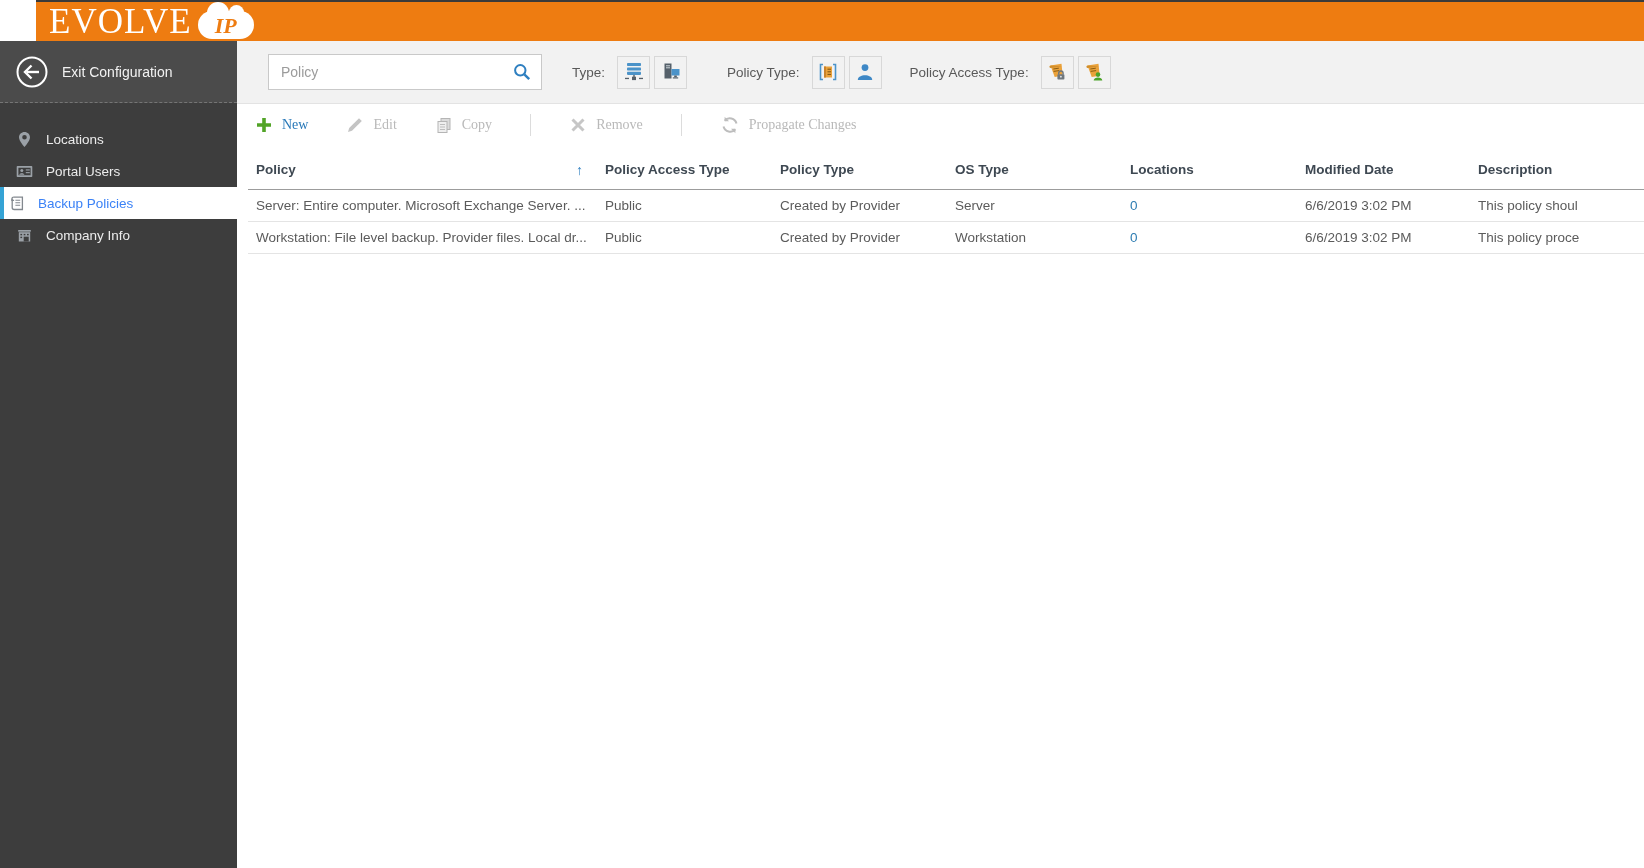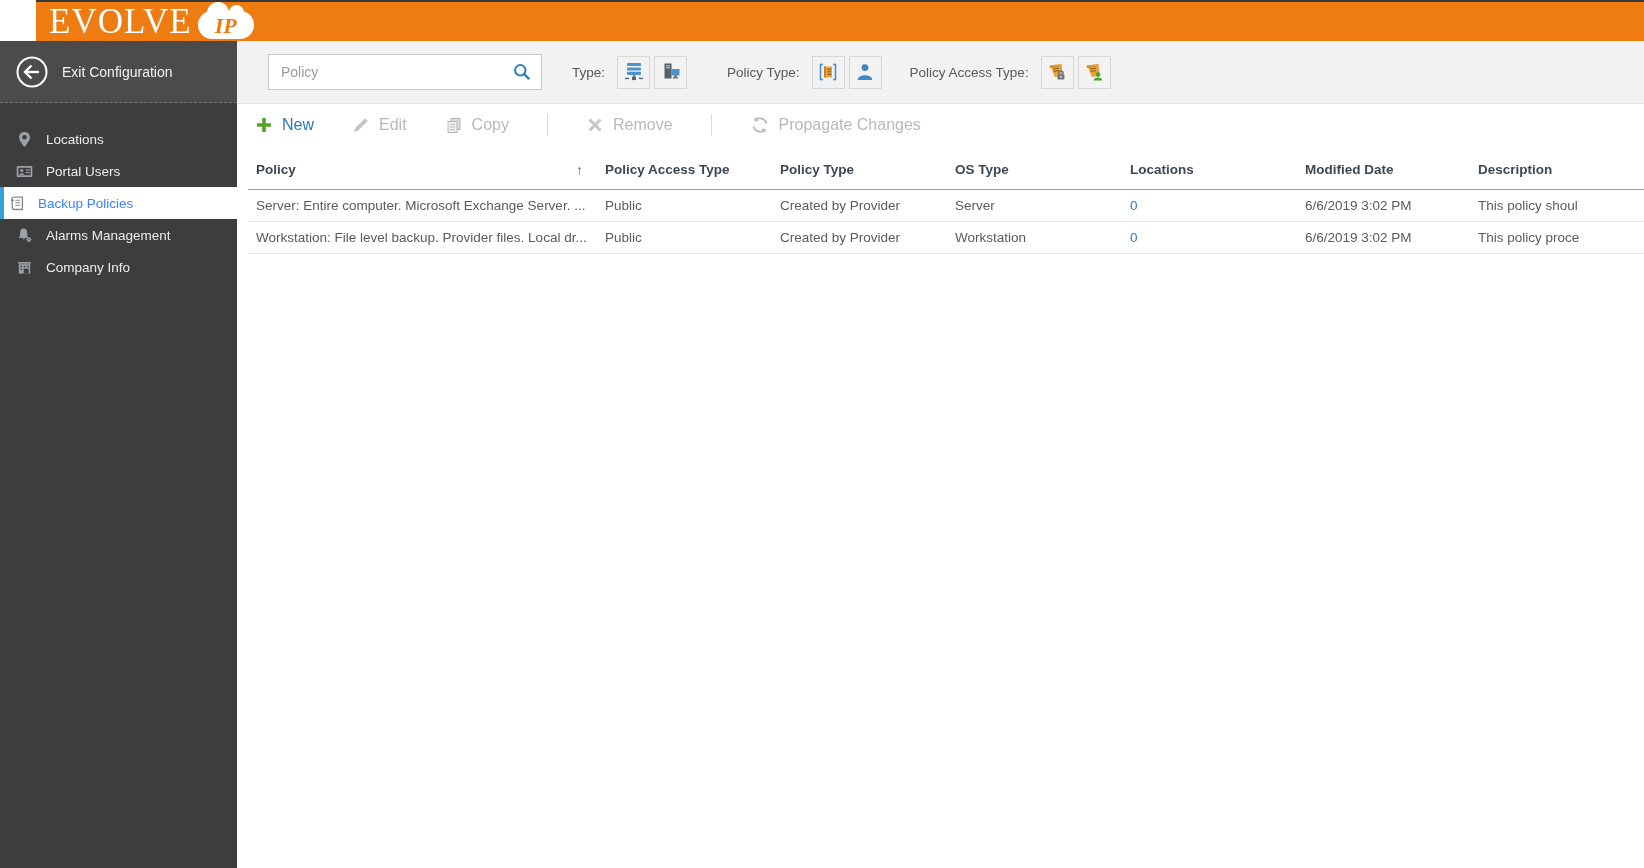--- a/index.html
+++ b/index.html
@@ -70,21 +70,21 @@
   .ml30 { margin-left:30px; } .ml40 { margin-left:40px; } .ml28 { margin-left:28px; }
   .icon-btn {
     width:33px; height:33px; margin-left:12px; border:1px solid #d8d8d8; background:transparent;
     display:flex; align-items:center; justify-content:center; cursor:pointer;
   }
   .icon-btn + .icon-btn { margin-left:4px; }
   
   .actionbar { height:42px; display:flex; align-items:center; padding-left:18px; }
   .action {
     display:flex; align-items:center; gap:9px; background:none; border:none;
-    font-family:Liberation Sans, sans-serif; font-size:16px; cursor:pointer; margin-right:38px;
+    font-family:Liberation Serif, serif; font-size:14px; cursor:pointer; margin-right:38px;
   }
   .action.enabled { color:#2878B8; }
   .action.disabled { color:#b9b9b9; cursor:default; }
   .vdiv { width:1px; height:22px; background:#dcdcdc; margin-right:38px; }
   
   .ptable { margin-left:11px; margin-top:4px; width:1396px; }
   .tgrid { display:grid; grid-template-columns:349px 175px 175px 175px 175px 173px 1fr; }
   .thead { height:40px; align-items:center; border-bottom:1px solid #9c9c9c; }
   .thead .cell { font-weight:bold; font-size:13.5px; color:#3e4852; cursor:pointer; }
   .cell { padding-left:8px; white-space:nowrap; overflow:hidden; }
@@ -149,37 +149,20 @@
             <path d="M5.8 2.2c-1.1 0-1.9.9-1.9 2v1.2h2.2" fill="none" stroke="currentColor" stroke-width="1.3"></path>
             <path d="M7.4 5.2h4.8M7.4 7.7h4.8M7.4 10.2h4.8" stroke="currentColor" stroke-width="1.1" fill="none"></path>
           </svg>
         </span>
         <span>Backup Policies</span>
         <svg class="sel-chevron" width="13" height="34" viewBox="0 0 13 34">
           <path d="M12 0 V10 L4 17 L12 24 V34" stroke="#c9c9c9" stroke-width="1" fill="none" stroke-dasharray="2,2"></path>
         </svg>
       </div>
 
-      <div class="nav-item">
-        <span class="icn">
-          <svg width="17" height="17" viewBox="0 0 17 17">
-            <path fill="currentColor" d="M7.6 1.5c-2.6 0-3.5 2-3.5 4.3l-.4 3.7L2.6 11h10l-1.1-1.5-.4-3.7c0-2.3-.9-4.3-3.5-4.3z"></path>
-            <path fill="currentColor" d="M6.3 11.6a1.35 1.35 0 0 0 2.6 0z"></path>
-            <g fill="currentColor">
-              <rect x="12.4" y="10" width="1" height="5.2"></rect>
-              <rect x="10.3" y="12.1" width="5.2" height="1"></rect>
-              <rect x="12.4" y="10" width="1" height="5.2" transform="rotate(45 12.9 12.6)"></rect>
-              <rect x="12.4" y="10" width="1" height="5.2" transform="rotate(-45 12.9 12.6)"></rect>
-              <circle cx="12.9" cy="12.6" r="1.7"></circle>
-            </g>
-            <circle cx="12.9" cy="12.6" r="0.6" fill="#3d3d3d"></circle>
-          </svg>
-        </span>
-        <span>Alarms Management</span>
-      </div>
 
       <div class="nav-item">
         <span class="icn">
           <svg width="17" height="17" viewBox="0 0 17 17">
             <rect x="2.8" y="5.2" width="11.4" height="9.3" fill="currentColor"></rect>
             <rect x="2.2" y="3" width="12.6" height="1.7" fill="currentColor"></rect>
             <g fill="#3d3d3d">
               <rect x="4.4" y="6.9" width="1.7" height="1.4"></rect>
               <rect x="7.7" y="6.9" width="1.7" height="1.4"></rect>
               <rect x="11" y="6.9" width="1.7" height="1.4"></rect>

